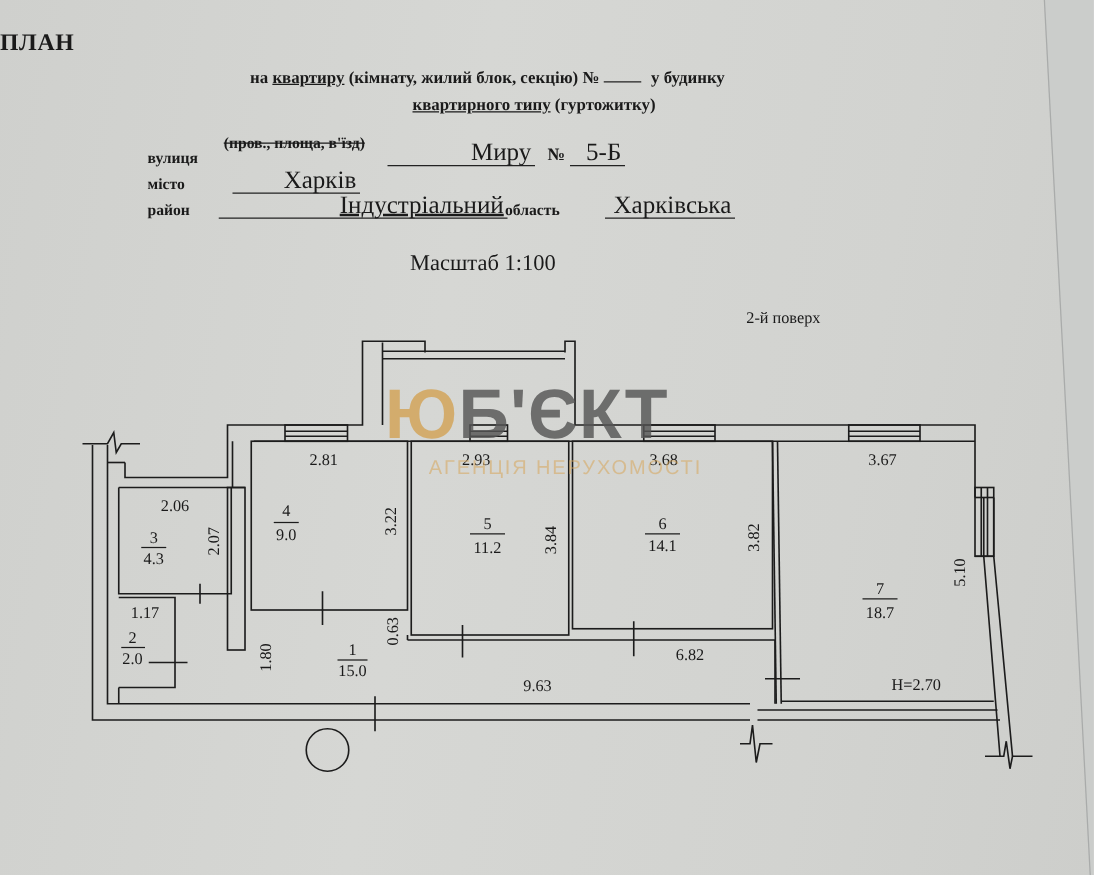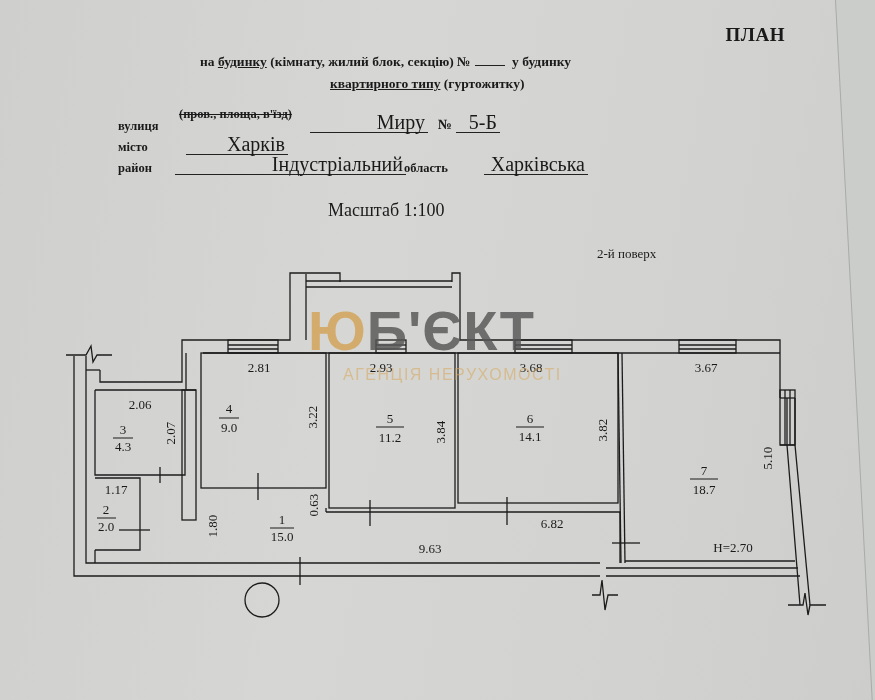--- a/index.html
+++ b/index.html
@@ -9,21 +9,21 @@
     font-family: "Liberation Serif", "DejaVu Serif", serif;
     color:#1a1a1a;
   }
   .page-edge {
     position:absolute; top:0; left:835px; width:60px; height:700px;
     background:#cbcdcb;
     transform: skewX(3deg);
     transform-origin: top left;
     border-left:1px solid #a9abaa;
   }
-  .title { position:absolute; top:24px; left:0; width:785px; text-align:right;
+  .title { position:absolute; top:24px; left:0; width:785px; text-align:left;
     font-weight:bold; font-size:19px; letter-spacing:0.5px;font-family:Liberation Serif, serif; }
   .line1 { position:absolute; top:54px; left:200px; font-size:13.5px; font-weight:bold; white-space:nowrap; }
   .line2 { position:absolute; top:76px; left:330px; font-size:13.5px; font-weight:bold; white-space:nowrap; }
   .u { text-decoration: underline; }
   .blank { display:inline-block; width:30px; border-bottom:1px solid #222; margin:0 4px; }
   .lbl { position:absolute; font-size:12.5px; font-weight:bold; }
   .val { position:absolute; font-size:20px; border-bottom:1px solid #222; line-height:20px; padding:0 3px;text-align:right; }
   .strike { text-decoration: line-through; }
   .scale { position:absolute; top:200px; left:328px; font-size:18px; }
   .floor { position:absolute; top:246px; left:597px; font-size:13px; }
@@ -37,40 +37,40 @@
 </style>
 </head>
 <body>
 
 <div class="page-edge"></div>
 
 <div class="title">ПЛАН</div>
 
 <div class="line1">
   <span>на</span>
-  <span class="u">будинку</span>
+  <span class="u">квартиру</span>
   <span>(кімнату, жилий блок, секцію) №</span><span class="blank"></span>
   <span>у будинку</span>
 </div>
 <div class="line2">
   <span class="u">квартирного типу</span>
   <span>(гуртожитку)</span>
 </div>
 
 <div class="lbl" style="top:119px;left:118px;">вулиця</div>
 <div class="lbl strike" style="top:107px;left:179px;font-weight:bold;">(пров., площа, в'їзд)</div>
 <div class="val" style="top:112px;left:310px;width:112px;">Миру</div>
 <div class="lbl" style="top:117px;left:438px;font-size:14px;">№</div>
 <div class="val" style="top:112px;left:456px;width:38px;">5-Б</div>
 
 <div class="lbl" style="top:140px;left:118px;">місто</div>
 <div class="val" style="top:134px;left:186px;width:96px;">Харків</div>
 
 <div class="lbl" style="top:161px;left:118px;">район</div>
-<div class="val" style="top:154px;left:175px;width:225px;">Індустріальний</div>
+<div class="val" style="top:154px;left:175px;width:225px;text-decoration:underline;">Індустріальний</div>
 <div class="lbl" style="top:161px;left:404px;">область</div>
 <div class="val" style="top:154px;left:484px;width:98px;">Харківська</div>
 
 <div class="scale">Масштаб 1:100</div>
 <div class="floor">2-й поверх</div>
 
 <svg class="plan" width="875" height="700" viewBox="0 0 875 700">
   <g fill="none" stroke="#1c1c1c" stroke-width="1.3">
 
     <polyline points="74,356 74,576 600,576"></polyline>

